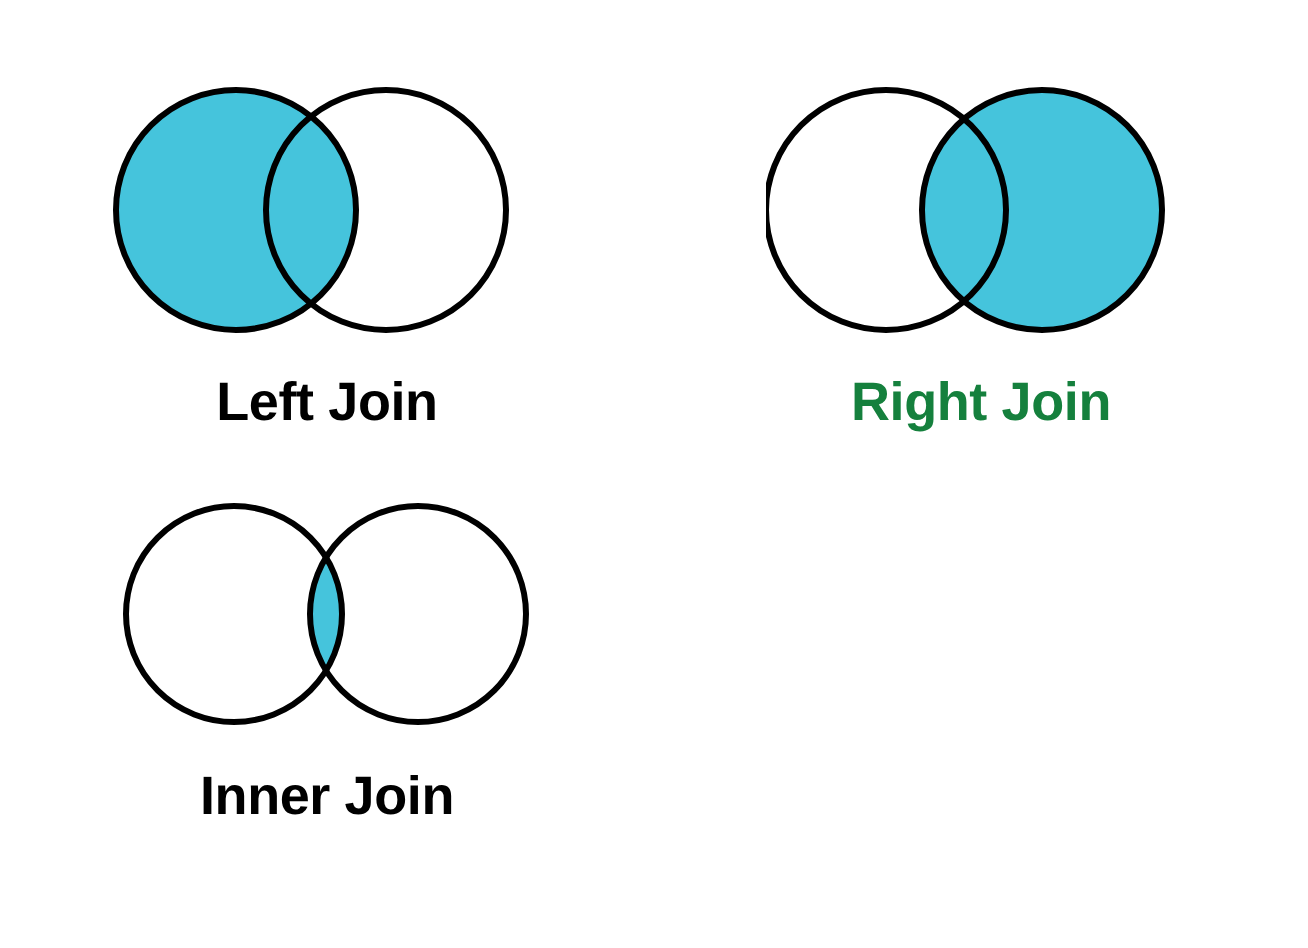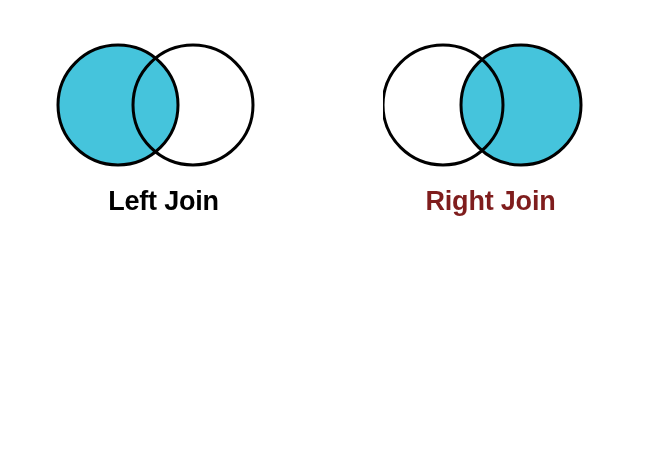--- a/index.html
+++ b/index.html
@@ -103,19 +103,38 @@
         <circle cx="138" cy="67" r="60" fill="#45c4dc" stroke="none"></circle>
 
         <circle cx="60" cy="67" r="60" fill="#ffffff" stroke="none"></circle>
 
         <g clip-path="url(#clip-rj-right)">
           <circle cx="60" cy="67" r="60" fill="#45c4dc" stroke="none"></circle>
         </g>
         <circle cx="60" cy="67" r="60" fill="none" stroke="#000000" stroke-width="3"></circle>
         <circle cx="138" cy="67" r="60" fill="none" stroke="#000000" stroke-width="3"></circle>
       </svg>
-      <div class="venn-label" style="color: #7f1d1d;">Right Join</div>
+      <div class="venn-label" style="color: #15803d;">Right Join</div>
     </div>
 
+    <div class="venn-cell cell-inner-join">
+      <svg class="venn-figure" width="210" height="122" viewBox="0 0 210 122">
+        <defs>
+          <clipPath id="clip-ij-left">
+            <circle cx="58" cy="61" r="54"></circle>
+          </clipPath>
+        </defs>
+
+        <circle cx="58" cy="61" r="54" fill="#ffffff" stroke="none"></circle>
+        <circle cx="150" cy="61" r="54" fill="#ffffff" stroke="none"></circle>
+
+        <g clip-path="url(#clip-ij-left)">
+          <circle cx="150" cy="61" r="54" fill="#45c4dc" stroke="none"></circle>
+        </g>
+        <circle cx="58" cy="61" r="54" fill="none" stroke="#000000" stroke-width="3"></circle>
+        <circle cx="150" cy="61" r="54" fill="none" stroke="#000000" stroke-width="3"></circle>
+      </svg>
+      <div class="venn-label" style="color: rgb(0, 0, 0);">Inner Join</div>
+    </div>
 
 
   </div>
 </div>
 
 </body></html>

